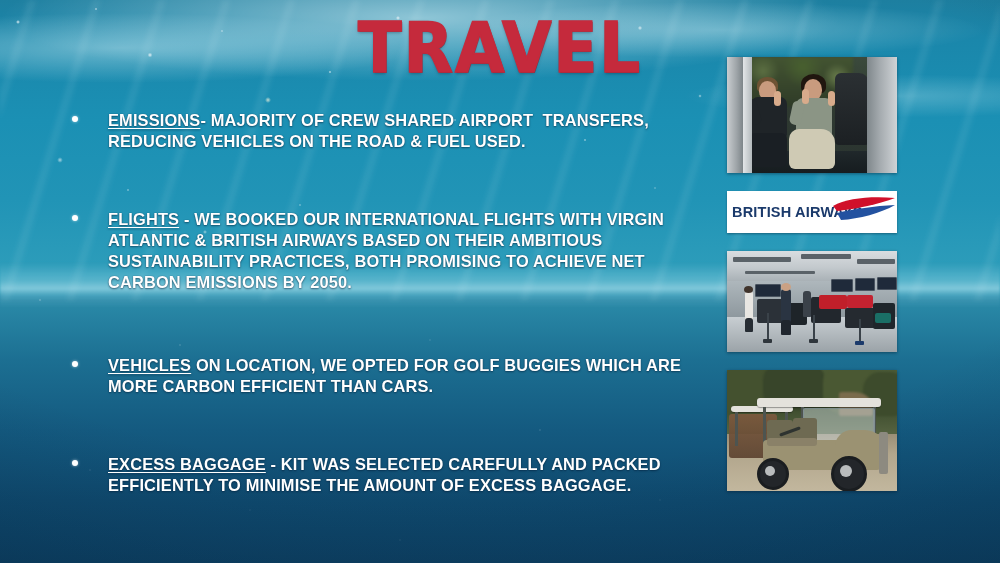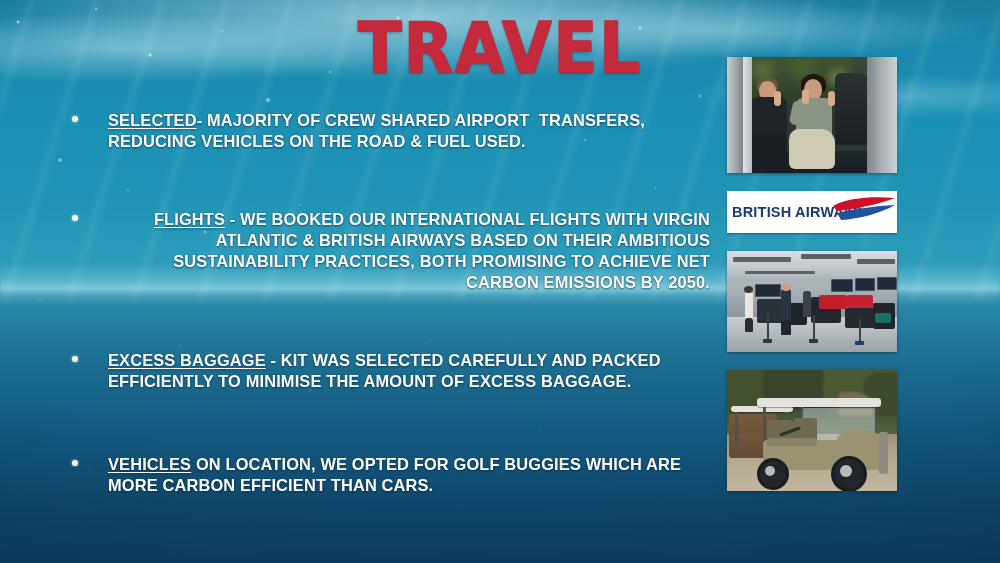--- a/index.html
+++ b/index.html
@@ -168,21 +168,21 @@
     width: 6px;
     height: 6px;
     border-radius: 50%;
     background: #ffffff;
     box-shadow: 0 0 3px rgba(255,255,255,.6);
   }
   .bullet .lead { text-decoration: underline; text-underline-offset: 2px; }
   .bullet .body { white-space: pre-wrap; }
 
   .b1 { top: 0px; }
-  .b2 { margin-top: 57px; text-align: right; }
+  .b2 { margin-top: 57px; }
   .b3 { margin-top: 57px; }
   .b4 { margin-top: 62px; }
 
   
   #photo-column {
     position: absolute;
     left: 727px;
     top: 57px;
     width: 170px;
   }
@@ -317,36 +317,36 @@
   <div class="bg-waterline"></div>
   <div class="bg-bubbles"></div>
   <div class="bg-vignette"></div>
 
   <div id="title">TRAVEL</div>
 
   <div id="bullets">
 
     <div class="bullet b1">
       <span class="dot"></span>
-      <span class="lead">SELECTED</span><span class="body">- MAJORITY OF CREW SHARED AIRPORT  TRANSFERS, REDUCING VEHICLES ON THE ROAD &amp; FUEL USED.</span>
+      <span class="lead">EMISSIONS</span><span class="body">- MAJORITY OF CREW SHARED AIRPORT  TRANSFERS, REDUCING VEHICLES ON THE ROAD &amp; FUEL USED.</span>
     </div>
 
     <div class="bullet b2">
       <span class="dot"></span>
       <span class="lead">FLIGHTS</span><span class="body"> - WE BOOKED OUR INTERNATIONAL FLIGHTS WITH VIRGIN ATLANTIC &amp; BRITISH AIRWAYS BASED ON THEIR AMBITIOUS SUSTAINABILITY PRACTICES, BOTH PROMISING TO ACHIEVE NET CARBON EMISSIONS BY 2050.</span>
     </div>
 
+    <div class="bullet b4">
+      <span class="dot"></span>
+      <span class="lead">VEHICLES</span><span class="body"> ON LOCATION, WE OPTED FOR GOLF BUGGIES WHICH ARE MORE CARBON EFFICIENT THAN CARS.</span>
+    </div>
+
     <div class="bullet b3">
       <span class="dot"></span>
       <span class="lead">EXCESS BAGGAGE</span><span class="body"> - KIT WAS SELECTED CAREFULLY AND PACKED EFFICIENTLY TO MINIMISE THE AMOUNT OF EXCESS BAGGAGE.</span>
-    </div>
-
-    <div class="bullet b4">
-      <span class="dot"></span>
-      <span class="lead">VEHICLES</span><span class="body"> ON LOCATION, WE OPTED FOR GOLF BUGGIES WHICH ARE MORE CARBON EFFICIENT THAN CARS.</span>
     </div>
 
   </div>
 
   <div id="photo-column">
 
     <div class="photo" id="photo-van">
       <div class="van-scene"></div>
       <div class="van-foliage"></div>
       <div class="van-seatback"></div>

